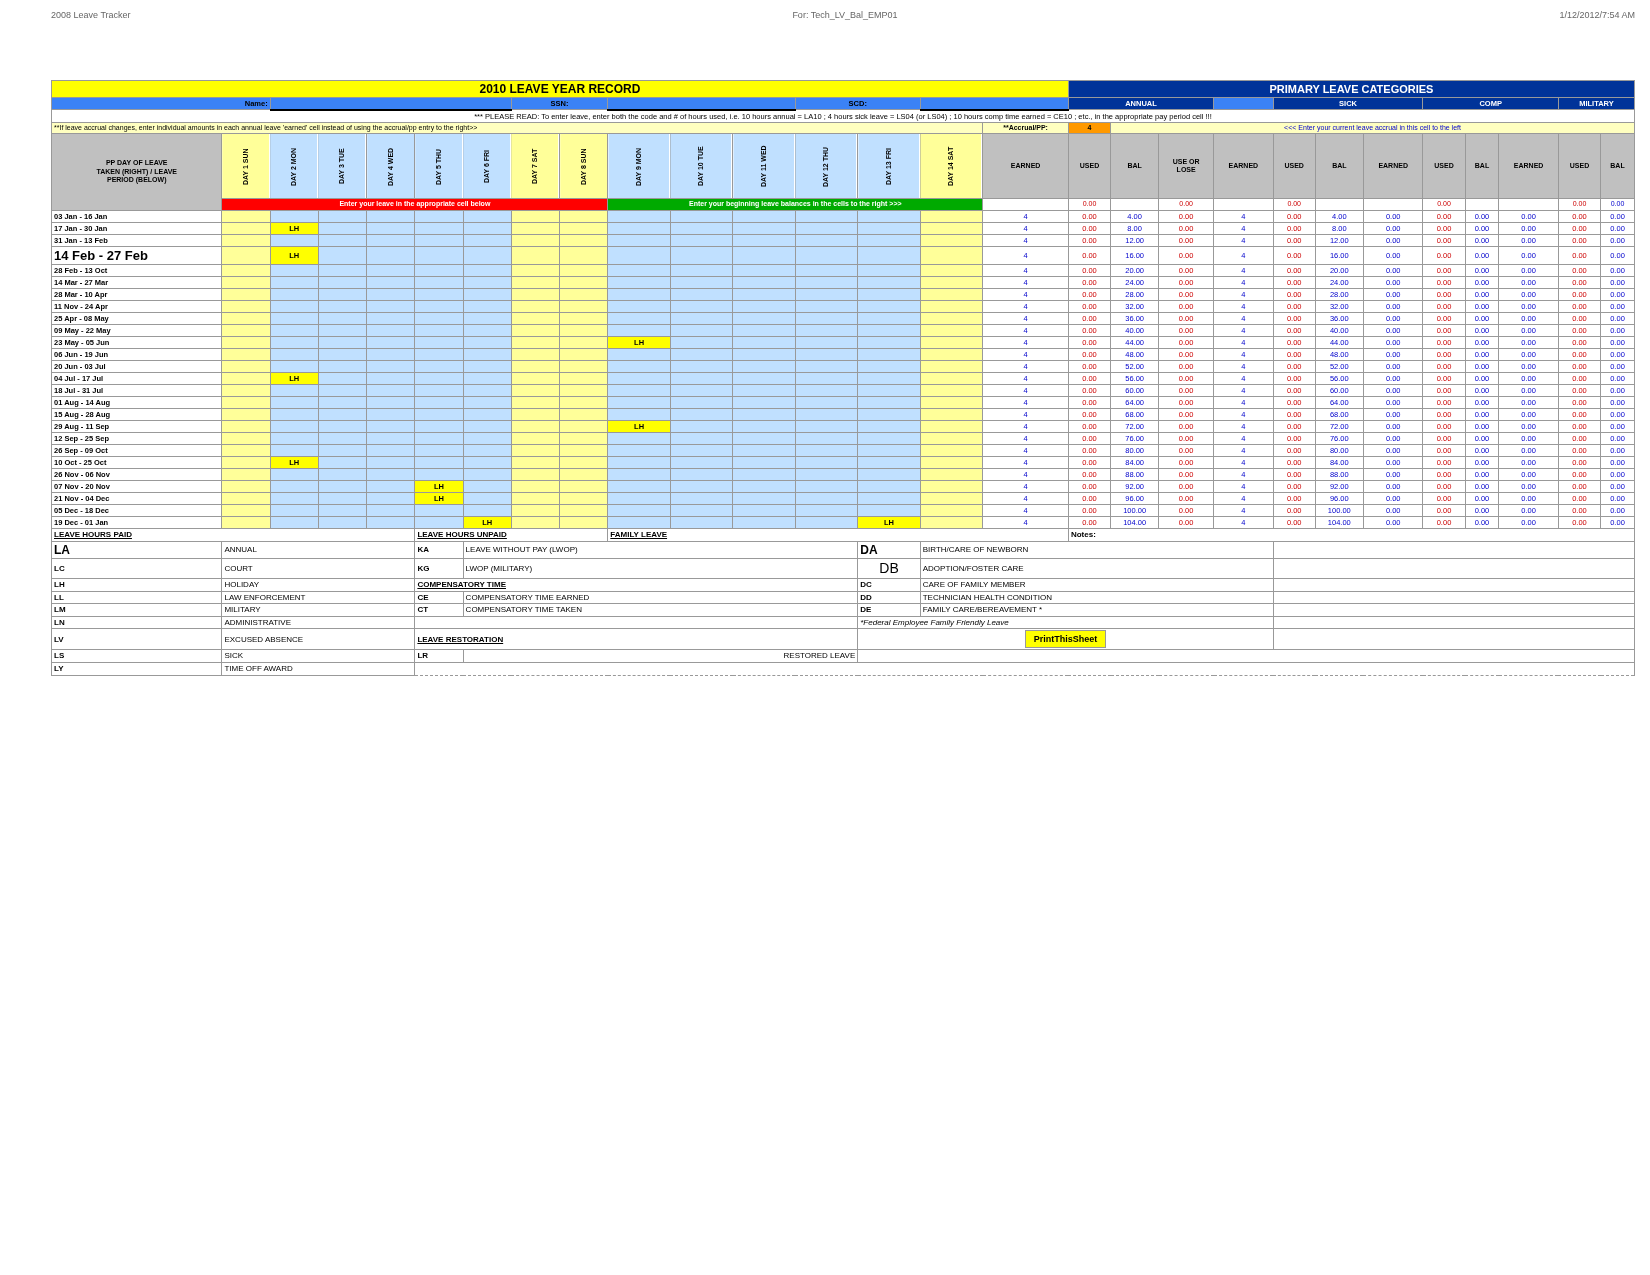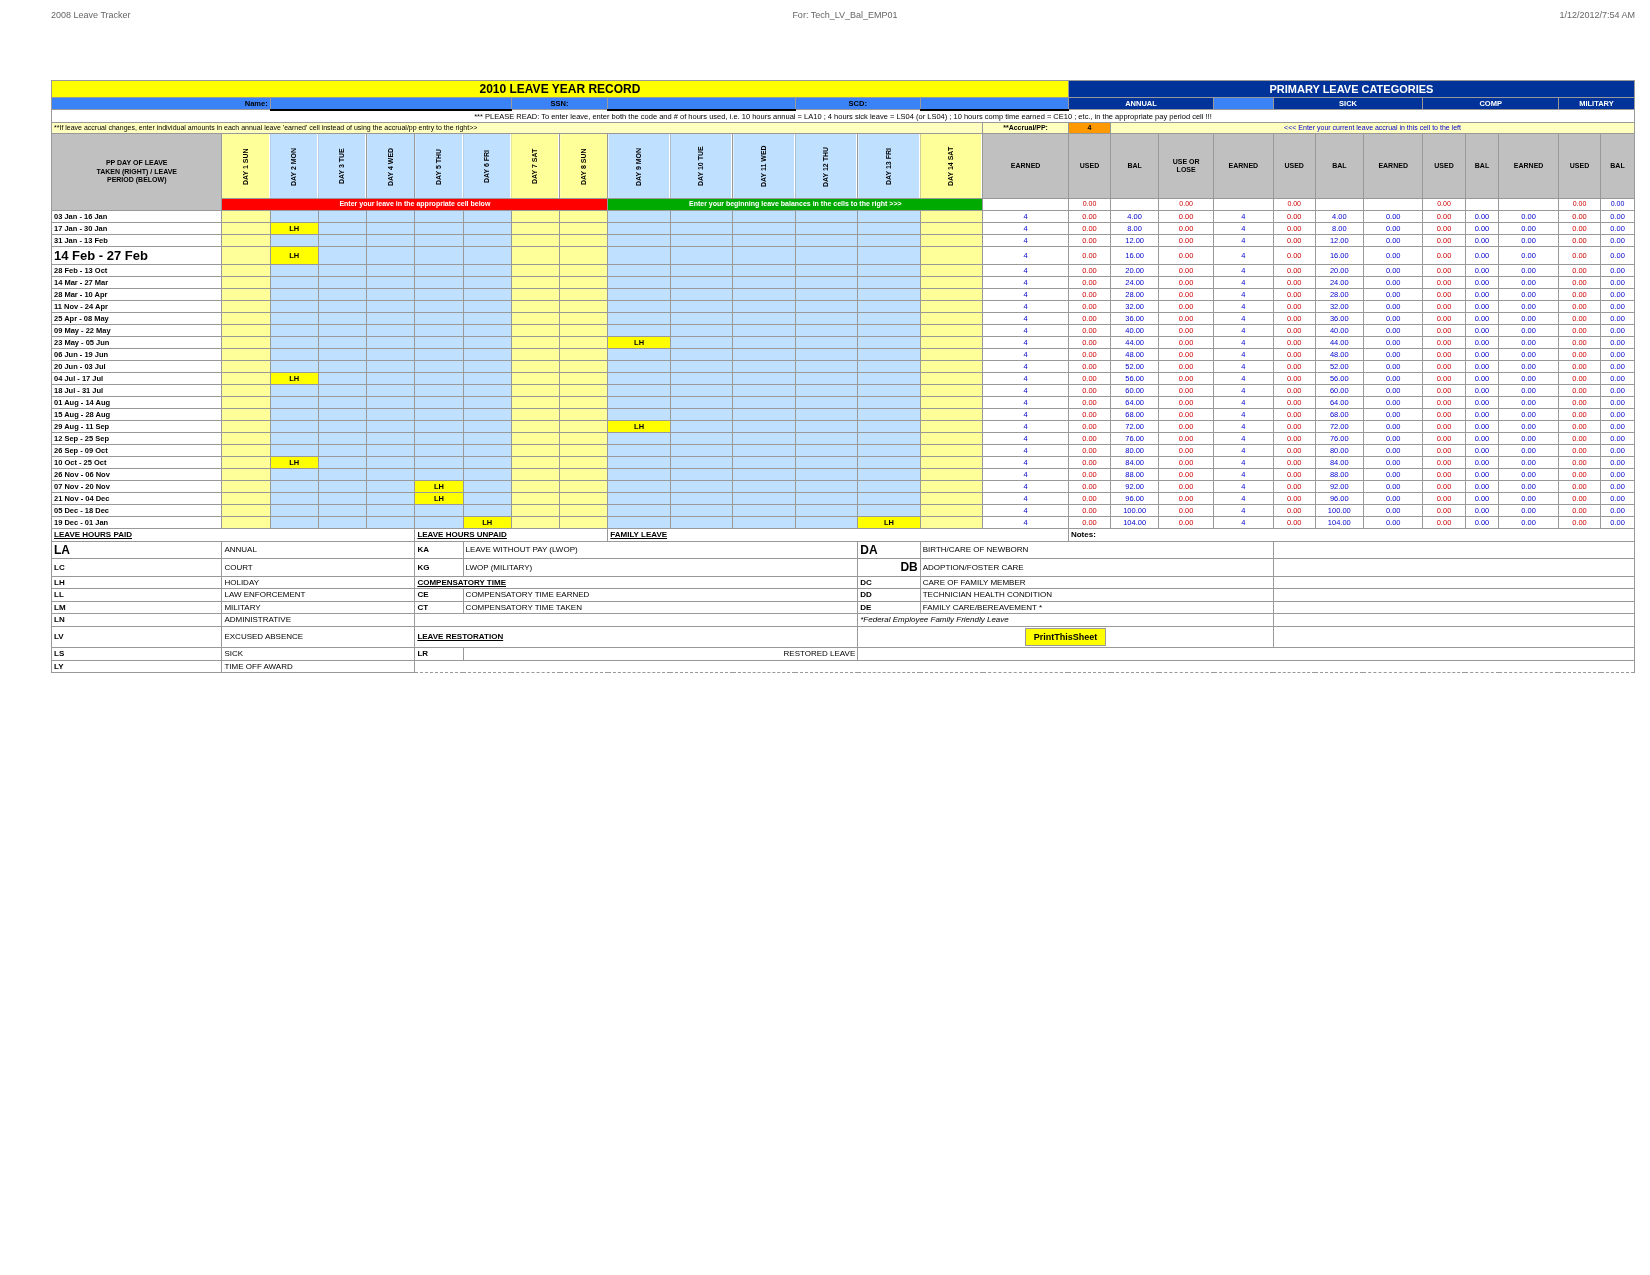--- a/index.html
+++ b/index.html
@@ -965,21 +965,21 @@
         <td colspan="7" style="text-align:left; font-size:8px;">LEAVE WITHOUT PAY (LWOP)</td>
         <td colspan="1" style="font-weight:bold; font-size:12px; text-align:left;">DA</td>
         <td colspan="6" style="text-align:left; font-size:8px;">BIRTH/CARE OF NEWBORN</td>
         <td colspan="13" style="border-bottom:1px dashed #999;"></td>
       </tr>
       <tr>
         <td colspan="1" style="font-weight:bold; font-size:8px; text-align:left;">LC</td>
         <td colspan="4" style="text-align:left; font-size:8px;">COURT</td>
         <td colspan="1" style="font-weight:bold; font-size:8px; text-align:left;">KG</td>
         <td colspan="7" style="text-align:left; font-size:8px;">LWOP (MILITARY)</td>
-        <td colspan="1" style="font-weight:bold; font-size:12px; text-align:right;">DB</td>
+        <td colspan="1" style="font-weight:normal; font-size:14px; text-align:center;">DB</td>
         <td colspan="6" style="text-align:left; font-size:8px;">ADOPTION/FOSTER CARE</td>
         <td colspan="13" style="border-bottom:1px dashed #999;"></td>
       </tr>
       <tr>
         <td colspan="1" style="font-weight:bold; font-size:8px; text-align:left;">LH</td>
         <td colspan="4" style="text-align:left; font-size:8px;">HOLIDAY</td>
         <td colspan="8" style="font-weight:bold; text-decoration:underline; text-align:left; font-size:8px;">COMPENSATORY TIME</td>
         <td colspan="1" style="font-weight:bold; font-size:8px; text-align:left;">DC</td>
         <td colspan="6" style="text-align:left; font-size:8px;">CARE OF FAMILY MEMBER</td>
         <td colspan="13" style="border-bottom:1px dashed #999;"></td>

